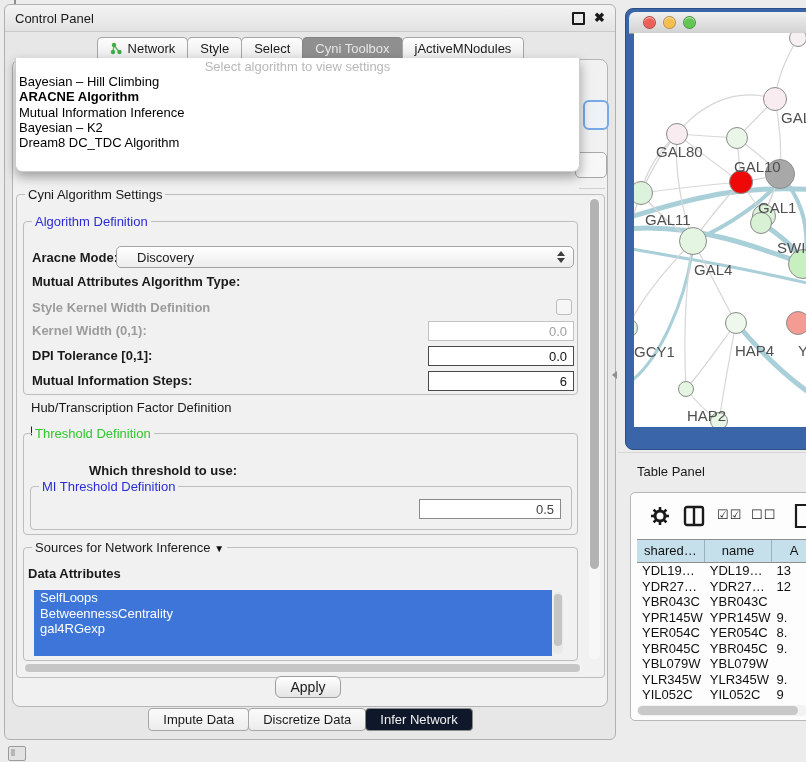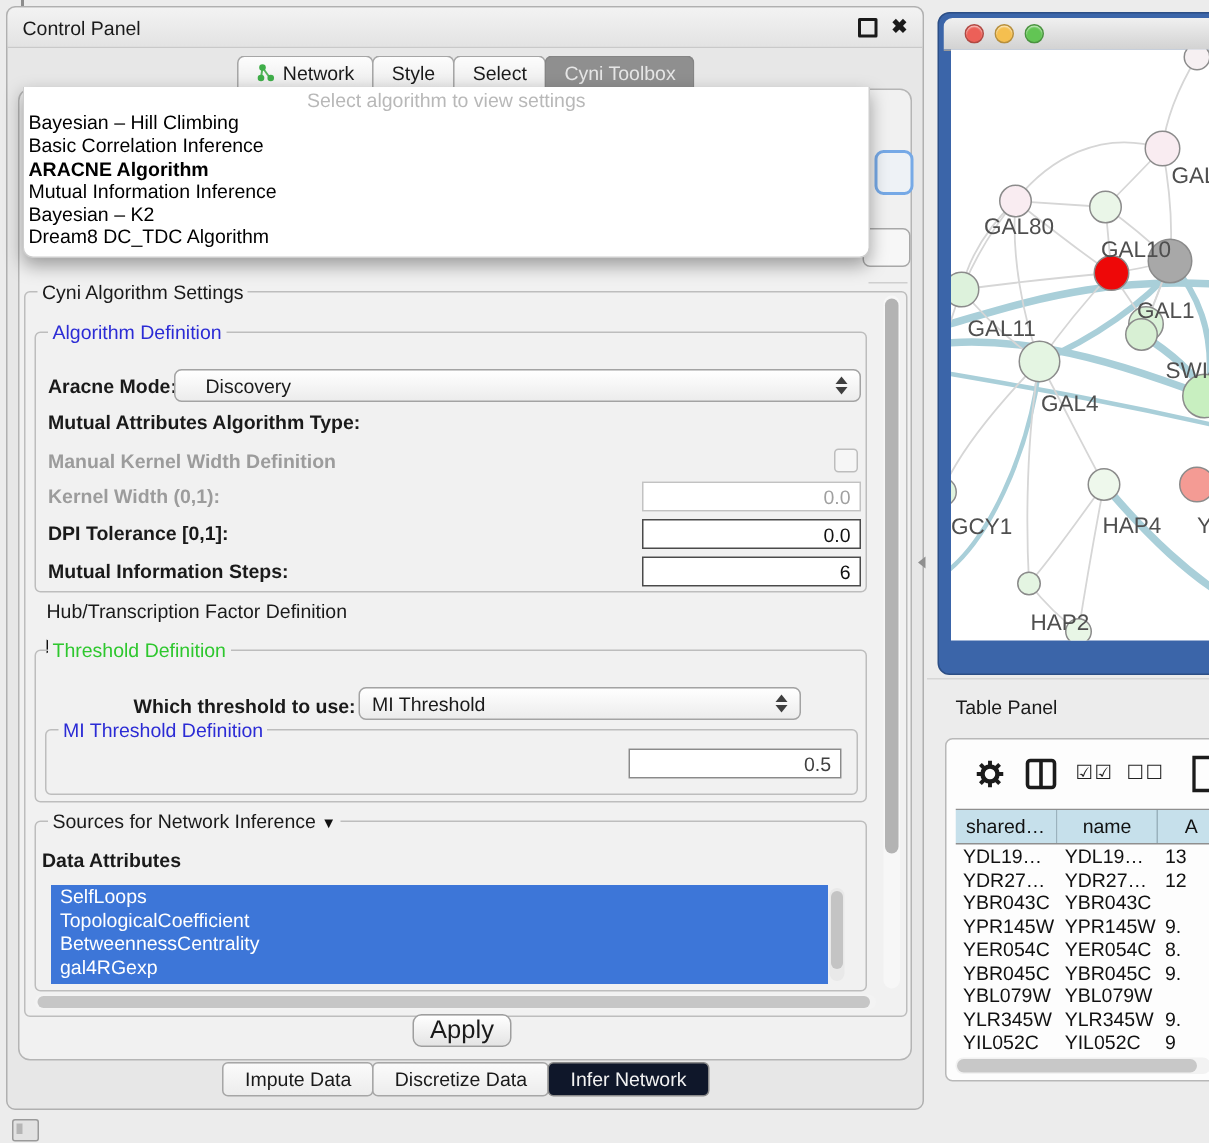--- a/index.html
+++ b/index.html
@@ -42,21 +42,21 @@
   .src-title-tri{font-size:10px;color:#111;}
   
   .vbar{position:absolute;background:#f7f7f7;border-radius:6px;}
   .vbar .thumb{position:absolute;left:1px;right:1px;background:#b3b3b3;border-radius:5px;}
   .hbar{position:absolute;background:#f3f3f3;border-radius:6px;}
   .hbar .thumb{position:absolute;top:1px;bottom:1px;background:#c6c6c6;border-radius:5px;}
   
   .attr-list{position:absolute;background:var(--selection-blue);}
   .attr-item{font-size:13px;line-height:15.5px;color:#fff;padding-left:6px;white-space:nowrap;overflow:hidden;}
   
-  .apply-btn{position:absolute;left:262px;top:616px;width:66px;height:22px;border:1px solid #9e9e9e;border-radius:6px;background:linear-gradient(#ffffff,#e4e4e4);font-size:17px;color:#1a1a1a;display:flex;align-items:center;justify-content:center;font-family:"Liberation Sans",sans-serif;}
+  .apply-btn{position:absolute;left:262px;top:616px;width:66px;height:22px;border:1px solid #9e9e9e;border-radius:6px;background:linear-gradient(#ffffff,#e4e4e4);font-size:14px;color:#1a1a1a;display:flex;align-items:center;justify-content:center;font-family:"Liberation Sans",sans-serif;}
   .bottom-tabs{position:absolute;left:0;top:703px;width:100%;display:flex;justify-content:center;}
   .btab{height:21px;line-height:21px;padding:0 14px;font-size:13px;color:#1a1a1a;background:linear-gradient(#fbfbfb,#ececec);border:1px solid #a6a6a6;margin-right:-1px;border-radius:4px;}
   .btab.selected{background:#0f172a;color:#f2f2f2;border-color:#8a8a8a;}
   
   .dropdown{position:absolute;left:15px;top:58px;width:565px;height:114px;background:#fff;border:1px solid #cdcdcd;border-top:none;border-radius:0 0 7px 7px;box-shadow:0 5px 12px rgba(0,0,0,0.35);z-index:50;padding-top:1px;box-sizing:border-box;}
   .dd-hint{font-size:13px;line-height:15px;color:#b8b8b8;text-align:center;}
   .dd-item{font-size:13px;line-height:15.3px;color:#000;padding-left:3px;white-space:nowrap;}
   .dd-item.bold{font-weight:bold;}
   
   .split-handle{position:absolute;left:612px;top:371px;width:0;height:0;border-top:4px solid transparent;border-bottom:4px solid transparent;border-right:5px solid #8f8f8f;}
@@ -119,20 +119,23 @@
         </div>
         <div class="tab">
           <span>Style</span>
         </div>
         <div class="tab">
           <span>Select</span>
         </div>
         <div class="tab selected">
           <span>Cyni Toolbox</span>
         </div>
+        <div class="tab">
+          <span>jActiveMNodules</span>
+        </div>
       </div>
     <div class="cp-main">
 
       <div class="sliver-btn"></div>
       <div class="sliver-combo"></div>
       <div class="sliver-line"></div>
 
       <div class="group" style="left:3px;top:134px;width:587px;height:482px;">
         <span class="group-title t-black">Cyni Algorithm Settings</span>
 
@@ -140,60 +143,52 @@
           <span class="group-title t-blue">Algorithm Definition</span>
           <span class="lbl" style="left:8px;top:28px;">Aracne Mode:</span>
           <div class="combo" style="left:92px;top:24px;width:458px;">
             <span class="ctext">Discovery</span>
             <span class="stepper">
                 <span class="tri-up"></span>
                 <span class="tri-dn"></span>
               </span>
           </div>
           <span class="lbl" style="left:8px;top:52px;">Mutual Attributes Algorithm Type:</span>
-          <span class="lbl dis" style="left:8px;top:78px;">Manual Kernel Width Definition</span>
+          <span class="lbl dis" style="left:8px;top:78px;">Style Kernel Width Definition</span>
           <span class="checkbox" style="left:532px;top:77px;"></span>
           <span class="lbl dis" style="left:8px;top:101px;">Kernel Width (0,1):</span>
           <div class="field dis" style="left:404px;top:99px;width:146px;">0.0</div>
           <span class="lbl" style="left:8px;top:126px;">DPI Tolerance [0,1]:</span>
           <div class="field dark" style="left:404px;top:124px;width:146px;">0.0</div>
           <span class="lbl" style="left:8px;top:151px;">Mutual Information Steps:</span>
           <div class="field dark" style="left:404px;top:149px;width:146px;">6</div>
         </div>
 
         <div class="hub-row" style="left:14px;top:205px;">
           <span>Hub/Transcription Factor Definition</span>
           <span class="tri">▶</span>
         </div>
 
         <div class="group" style="left:6px;top:238px;width:553px;height:100px;">
           <span class="group-title t-green">Threshold Definition</span>
           <span class="lbl" style="left:65px;top:29px;">Which threshold to use:</span>
-          <div class="combo" style="left:215px;top:24px;width:295px;">
-            <span>MI Threshold</span>
-            <span class="stepper">
-                <span class="tri-up"></span>
-                <span class="tri-dn"></span>
-              </span>
-          </div>
           <div class="group" style="left:6px;top:52px;width:540px;height:42px;">
             <span class="group-title t-blue" style="background:#f1f1f1;">MI Threshold Definition</span>
             <div class="field norm" style="left:388px;top:12px;width:142px;">0.5</div>
           </div>
         </div>
 
         <div class="group" style="left:6px;top:352px;width:553px;height:112px;">
           <span class="group-title t-black">
             <span>Sources for Network Inference</span>
             <span class="src-title-tri"> ▼</span>
           </span>
           <span class="lbl" style="left:4px;top:18px;">Data Attributes</span>
           <div class="attr-list" style="left:10px;top:42px;width:518px;height:66px;">
               <div class="attr-item">SelfLoops</div>
-              <div class="attr-item">TopologicalCoefficient</div>
               <div class="attr-item">BetweennessCentrality</div>
               <div class="attr-item">gal4RGexp</div>
             </div>
           <div class="vbar" style="right:14px;top:44px;width:10px;height:62px;background:#e9e9e9;">
             <span class="thumb" style="top:2px;height:52px;background:#c4c4c4;"></span>
           </div>
         </div>
 
         <div class="vbar" style="right:4px;top:2px;width:11px;bottom:18px;">
           <span class="thumb" style="top:2px;height:370px;"></span>
@@ -209,21 +204,20 @@
         <div class="btab">Impute Data</div>
         <div class="btab">Discretize Data</div>
         <div class="btab selected">Infer Network</div>
       </div>
   </div>
 
   <div class="dropdown">
     <div class="dd-hint">Select algorithm to view settings</div>
     <div>
         <div class="dd-item">Bayesian – Hill Climbing</div>
-        <div class="dd-item">Basic Correlation Inference</div>
         <div class="dd-item bold">ARACNE Algorithm</div>
         <div class="dd-item">Mutual Information Inference</div>
         <div class="dd-item">Bayesian – K2</div>
         <div class="dd-item">Dream8 DC_TDC Algorithm</div>
       </div>
   </div>
 
   <span class="split-handle"></span>
 
   <div class="net-window">

